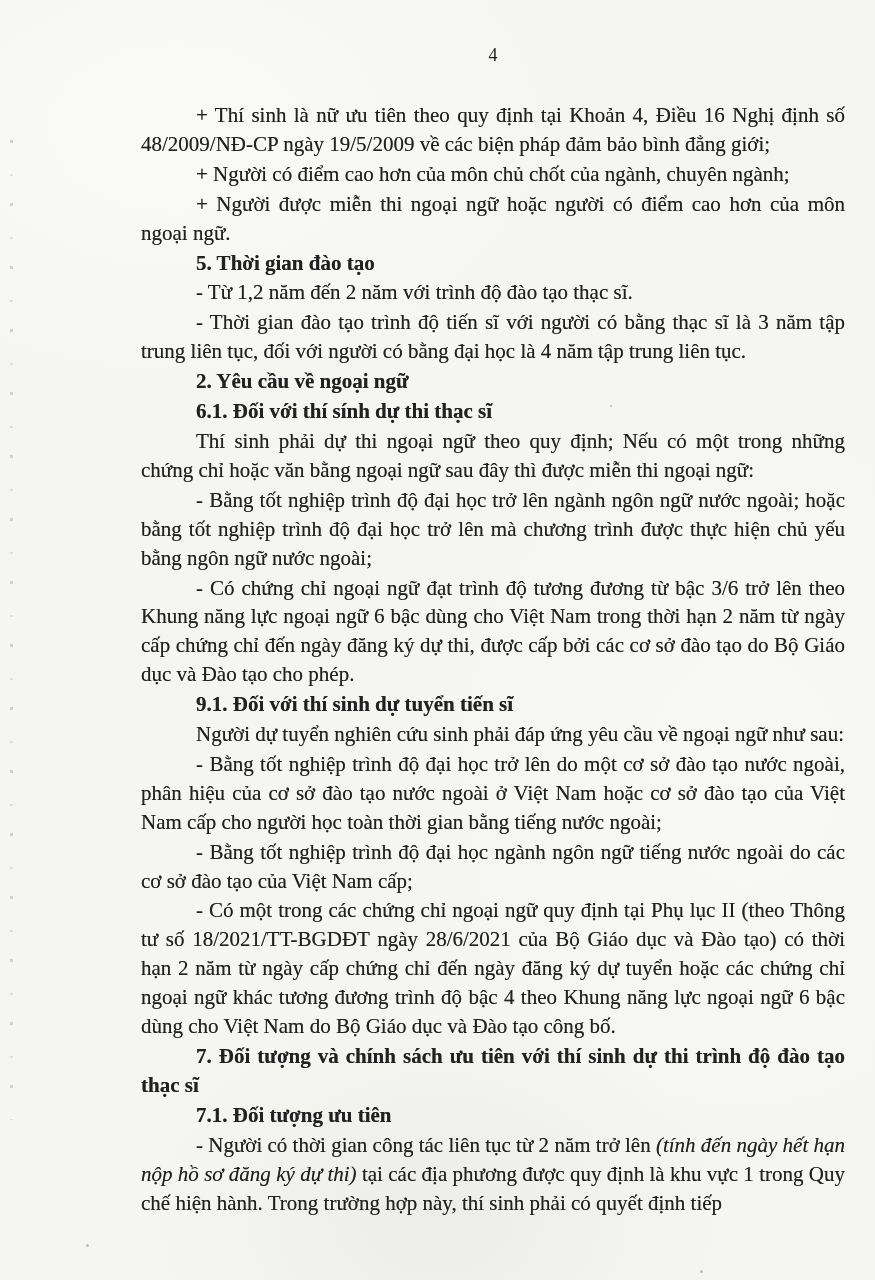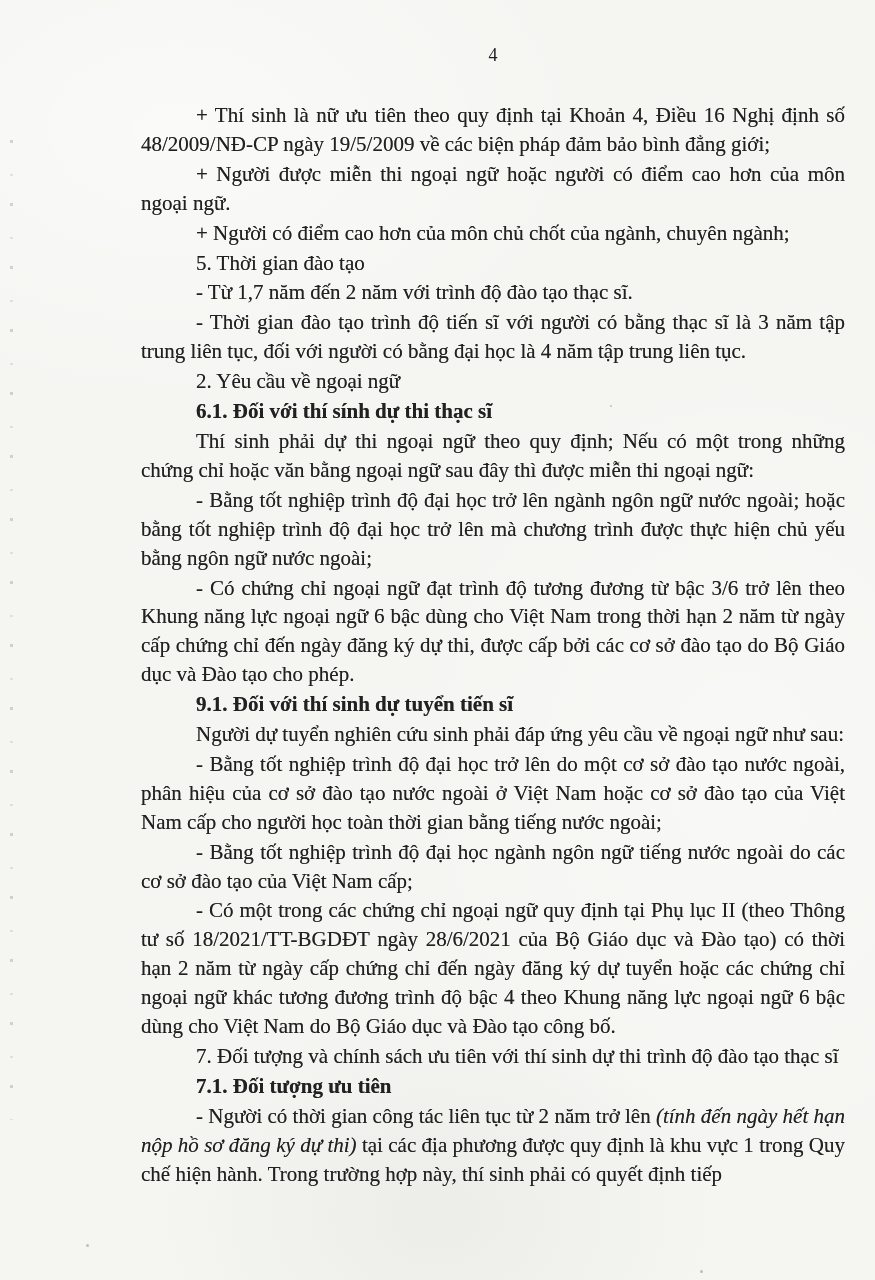--- a/index.html
+++ b/index.html
@@ -65,41 +65,41 @@
     width: 706px;
     font-size: 21px;
     line-height: 28.9px;
     text-shadow: 0 0 0.6px rgba(30,30,30,0.55);
   }
   .para {
     margin: 1px;
     text-align: justify;
     text-indent: 55px;
   }
-  .k-heading { font-weight: 400; }
+  .k-heading { font-weight: 700; }
   .k-subheading { font-weight: 700; }
   .run-i { font-style: italic; }
 </style>
 </head>
 <body>
 
 <div class="page">
   <div class="scan-marks"></div>
   <div class="speck s1"></div>
   <div class="speck s2"></div>
   <div class="speck s3"></div>
 
   <div class="page-number">4</div>
 
   <div class="doc-body" id="doc-body">
       <p class="para"><span>+ Thí sinh là nữ ưu tiên theo quy định tại Khoản 4, Điều 16 Nghị định số 48/2009/NĐ-CP ngày 19/5/2009 về các biện pháp đảm bảo bình đẳng giới;</span></p>
+      <p class="para"><span>+ Người có điểm cao hơn của môn chủ chốt của ngành, chuyên ngành;</span></p>
       <p class="para"><span>+ Người được miễn thi ngoại ngữ hoặc người có điểm cao hơn của môn ngoại ngữ.</span></p>
-      <p class="para"><span>+ Người có điểm cao hơn của môn chủ chốt của ngành, chuyên ngành;</span></p>
       <p class="para k-heading"><span>5. Thời gian đào tạo</span></p>
-      <p class="para"><span>- Từ 1,7 năm đến 2 năm với trình độ đào tạo thạc sĩ.</span></p>
+      <p class="para"><span>- Từ 1,2 năm đến 2 năm với trình độ đào tạo thạc sĩ.</span></p>
       <p class="para"><span>- Thời gian đào tạo trình độ tiến sĩ với người có bằng thạc sĩ là 3 năm tập trung liên tục, đối với người có bằng đại học là 4 năm tập trung liên tục.</span></p>
       <p class="para k-heading"><span>2. Yêu cầu về ngoại ngữ</span></p>
       <p class="para k-subheading"><span>6.1. Đối với thí sính dự thi thạc sĩ</span></p>
       <p class="para"><span>Thí sinh phải dự thi ngoại ngữ theo quy định; Nếu có một trong những chứng chỉ hoặc văn bằng ngoại ngữ sau đây thì được miễn thi ngoại ngữ:</span></p>
       <p class="para"><span>- Bằng tốt nghiệp trình độ đại học trở lên ngành ngôn ngữ nước ngoài; hoặc bằng tốt nghiệp trình độ đại học trở lên mà chương trình được thực hiện chủ yếu bằng ngôn ngữ nước ngoài;</span></p>
       <p class="para"><span>- Có chứng chỉ ngoại ngữ đạt trình độ tương đương từ bậc 3/6 trở lên theo Khung năng lực ngoại ngữ 6 bậc dùng cho Việt Nam trong thời hạn 2 năm từ ngày cấp chứng chỉ đến ngày đăng ký dự thi, được cấp bởi các cơ sở đào tạo do Bộ Giáo dục và Đào tạo cho phép.</span></p>
       <p class="para k-subheading"><span>9.1. Đối với thí sinh dự tuyển tiến sĩ</span></p>
       <p class="para"><span>Người dự tuyển nghiên cứu sinh phải đáp ứng yêu cầu về ngoại ngữ như sau:</span></p>
       <p class="para"><span>- Bằng tốt nghiệp trình độ đại học trở lên do một cơ sở đào tạo nước ngoài, phân hiệu của cơ sở đào tạo nước ngoài ở Việt Nam hoặc cơ sở đào tạo của Việt Nam cấp cho người học toàn thời gian bằng tiếng nước ngoài;</span></p>
       <p class="para"><span>- Bằng tốt nghiệp trình độ đại học ngành ngôn ngữ tiếng nước ngoài do các cơ sở đào tạo của Việt Nam cấp;</span></p>

